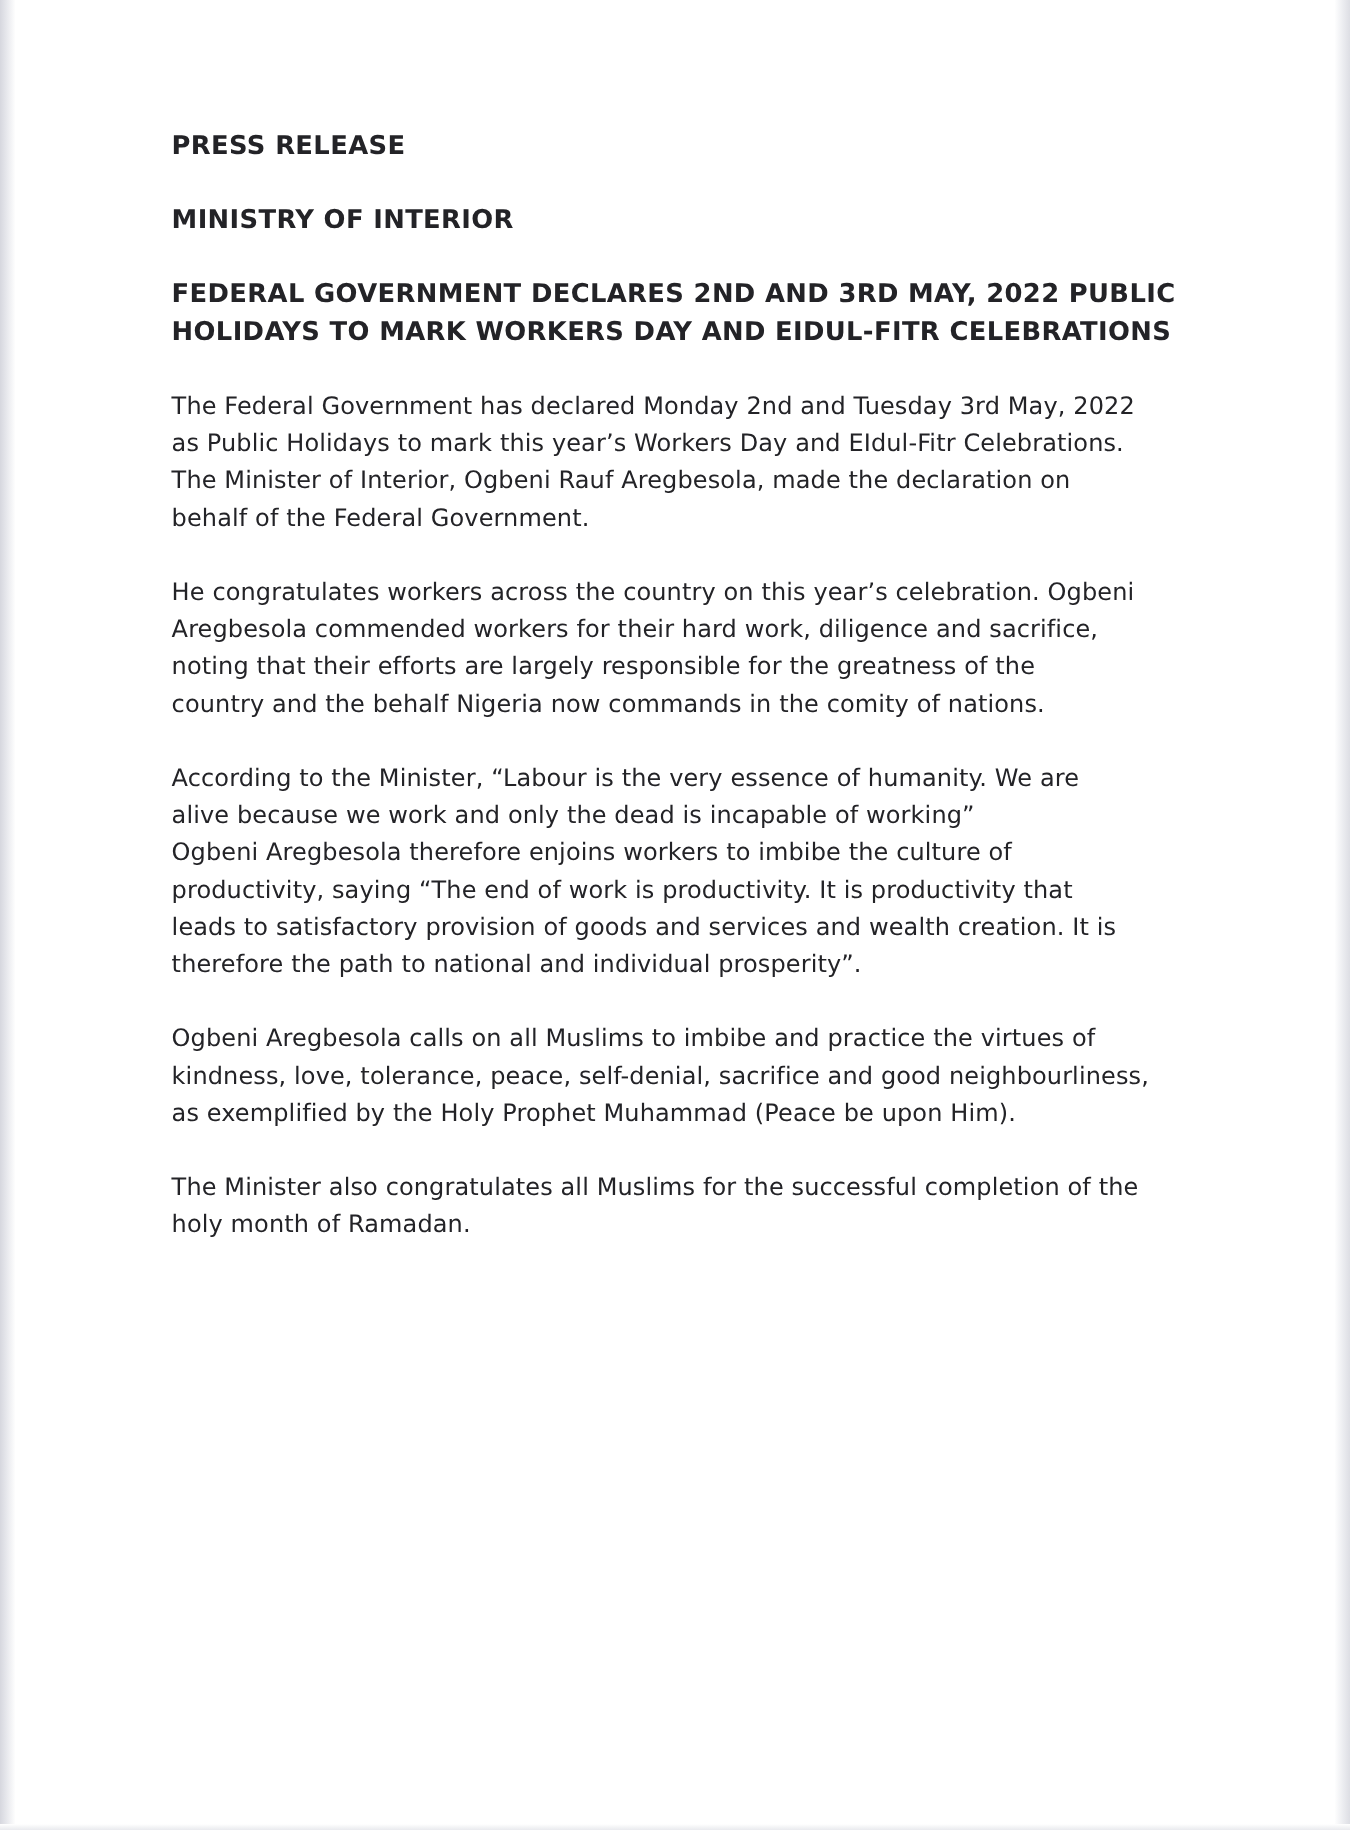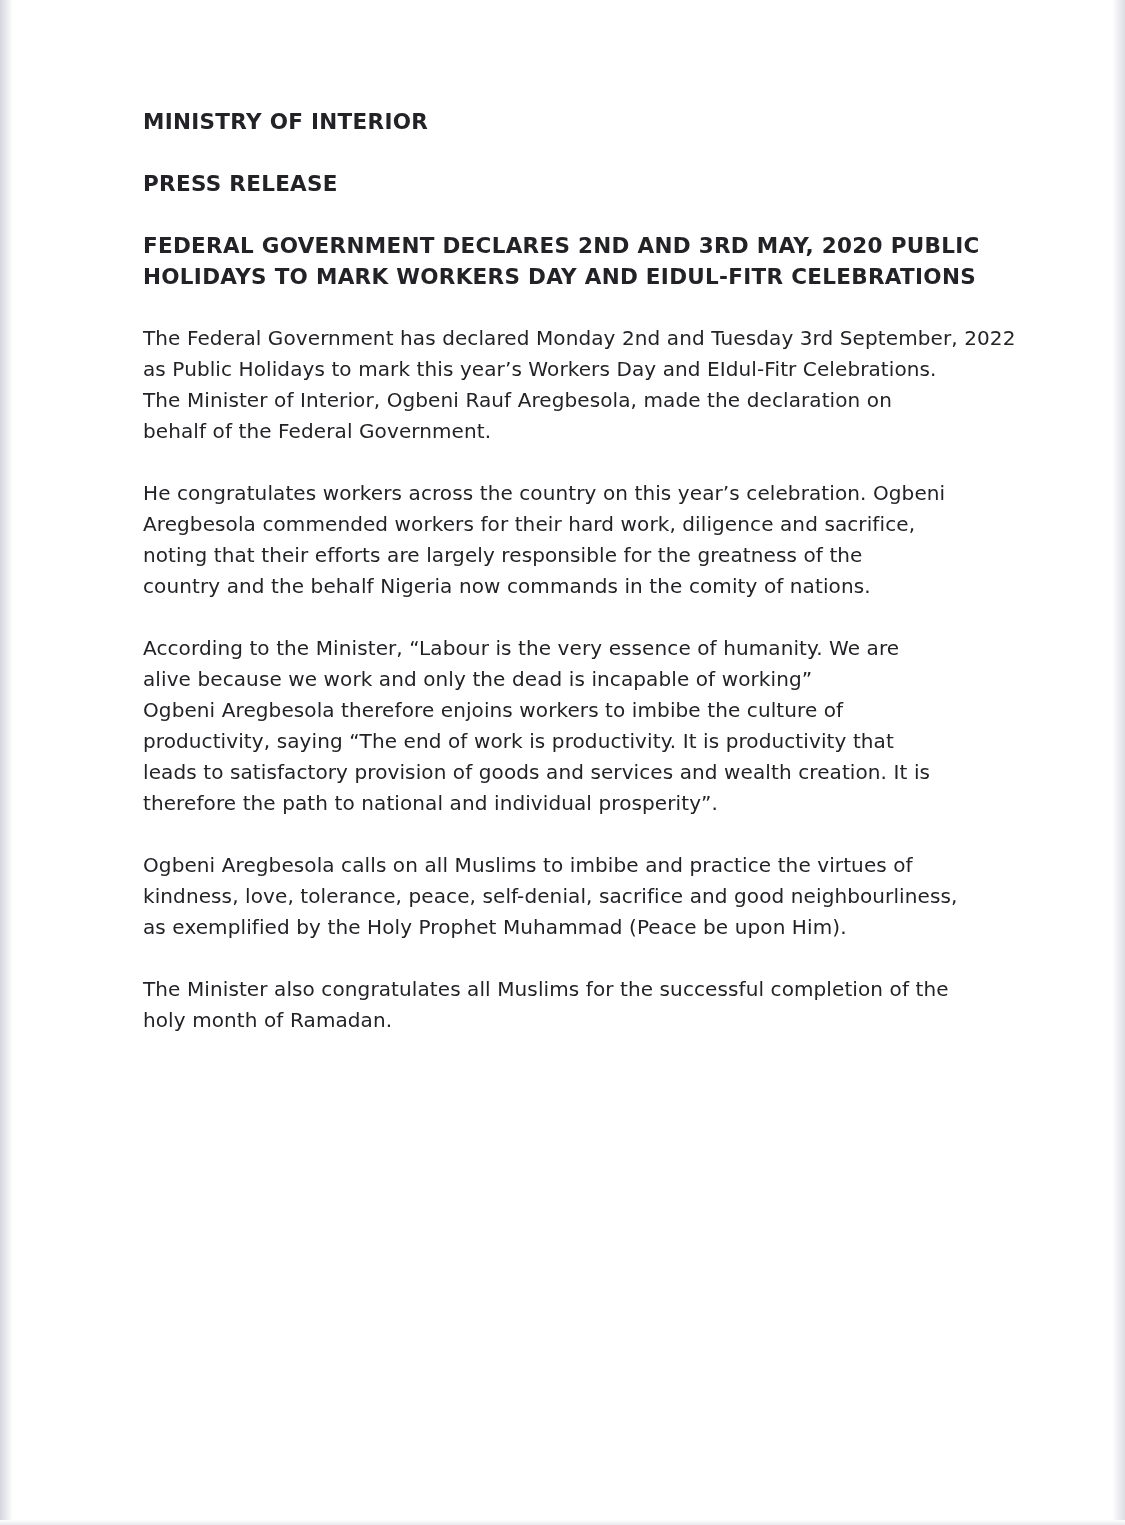--- a/index.html
+++ b/index.html
@@ -56,28 +56,28 @@
   }
 </style>
 </head>
 <body>
 
 <div class="page-edge-left"></div>
 <div class="page-edge-right"></div>
 <div class="page-edge-bottom"></div>
 
 <div class="doc">
+  <div class="heading">PRESS RELEASE</div>
+
   <div class="heading">MINISTRY OF INTERIOR</div>
 
-  <div class="heading">PRESS RELEASE</div>
-
-  <div class="heading">FEDERAL GOVERNMENT DECLARES 2ND AND 3RD MAY, 2020 PUBLIC
+  <div class="heading">FEDERAL GOVERNMENT DECLARES 2ND AND 3RD MAY, 2022 PUBLIC
 HOLIDAYS TO MARK WORKERS DAY AND EIDUL-FITR CELEBRATIONS</div>
 
-  <p class="para">The Federal Government has declared Monday 2nd and Tuesday 3rd September, 2022
+  <p class="para">The Federal Government has declared Monday 2nd and Tuesday 3rd May, 2022
 as Public Holidays to mark this year’s Workers Day and EIdul-Fitr Celebrations.
 The Minister of Interior, Ogbeni Rauf Aregbesola, made the declaration on
 behalf of the Federal Government.</p>
 
   <p class="para">He congratulates workers across the country on this year’s celebration. Ogbeni
 Aregbesola commended workers for their hard work, diligence and sacrifice,
 noting that their efforts are largely responsible for the greatness of the
 country and the behalf Nigeria now commands in the comity of nations.</p>
 
   <p class="para">According to the Minister, “Labour is the very essence of humanity. We are

